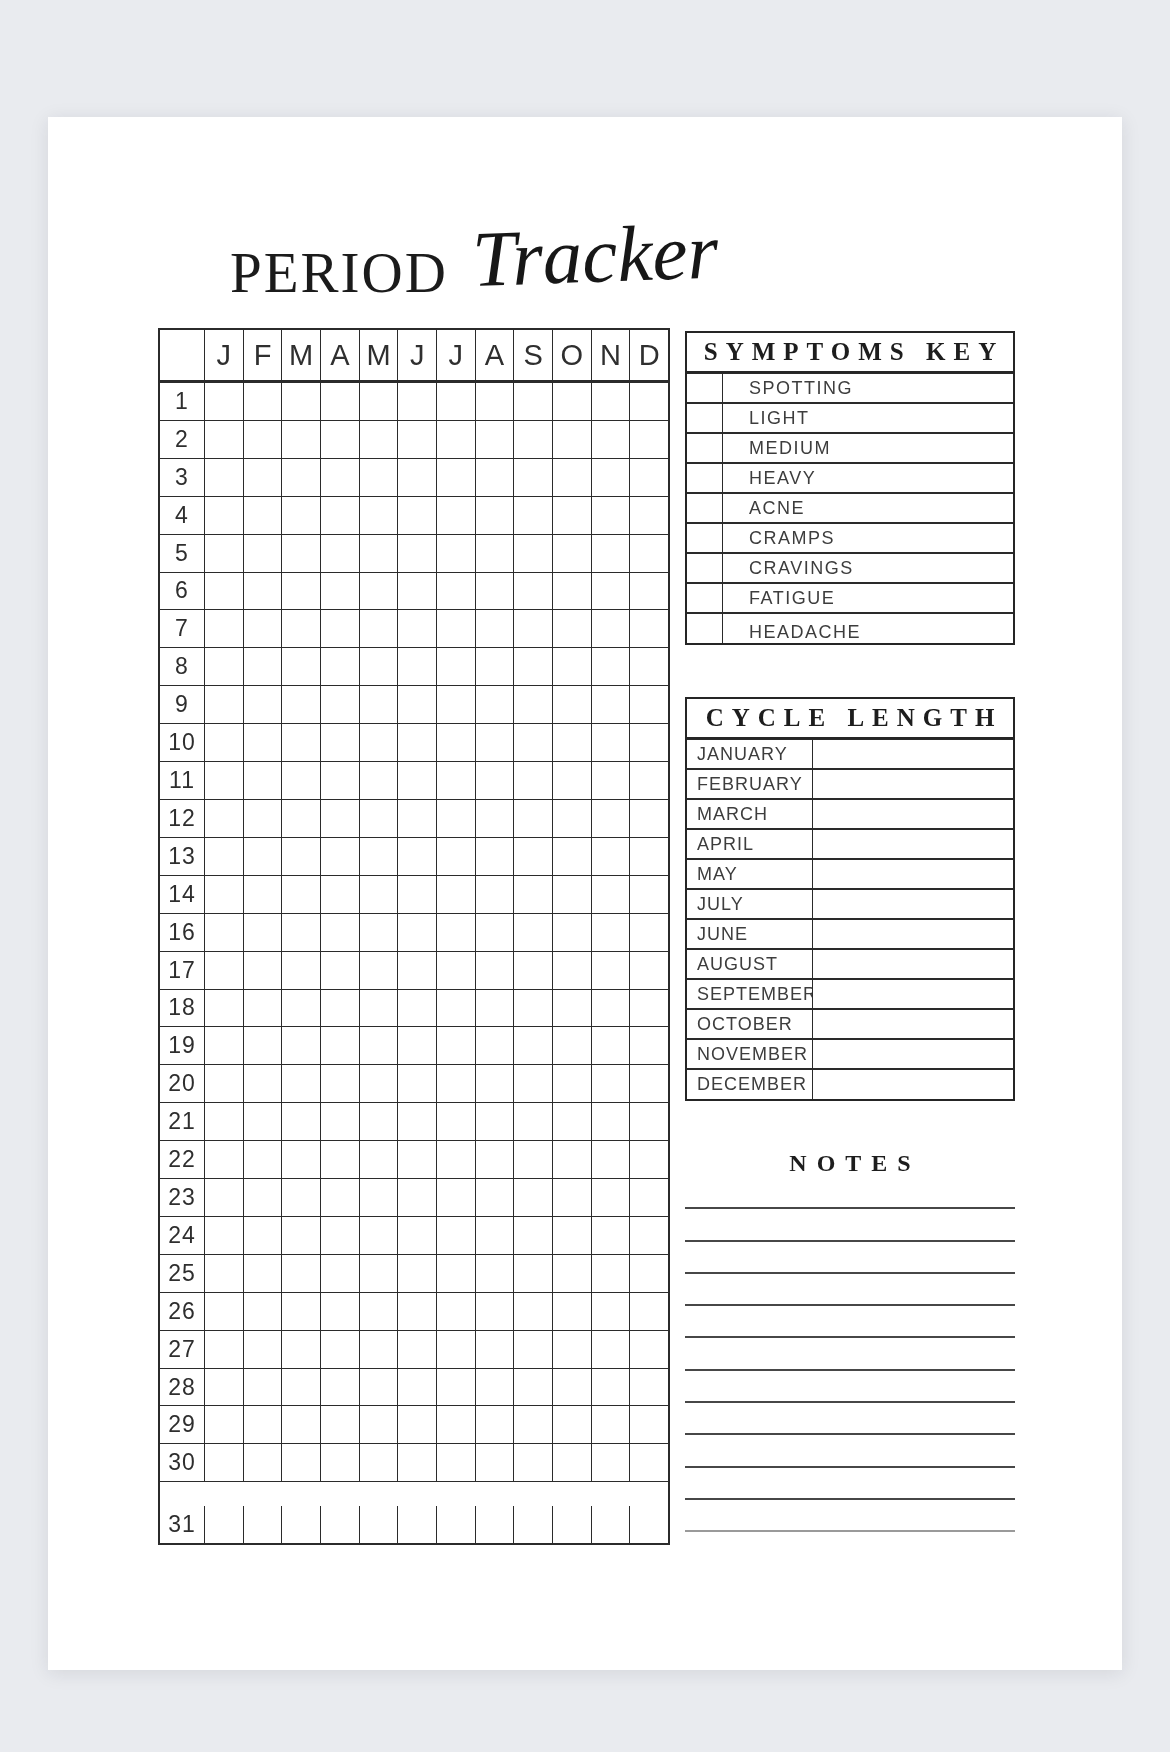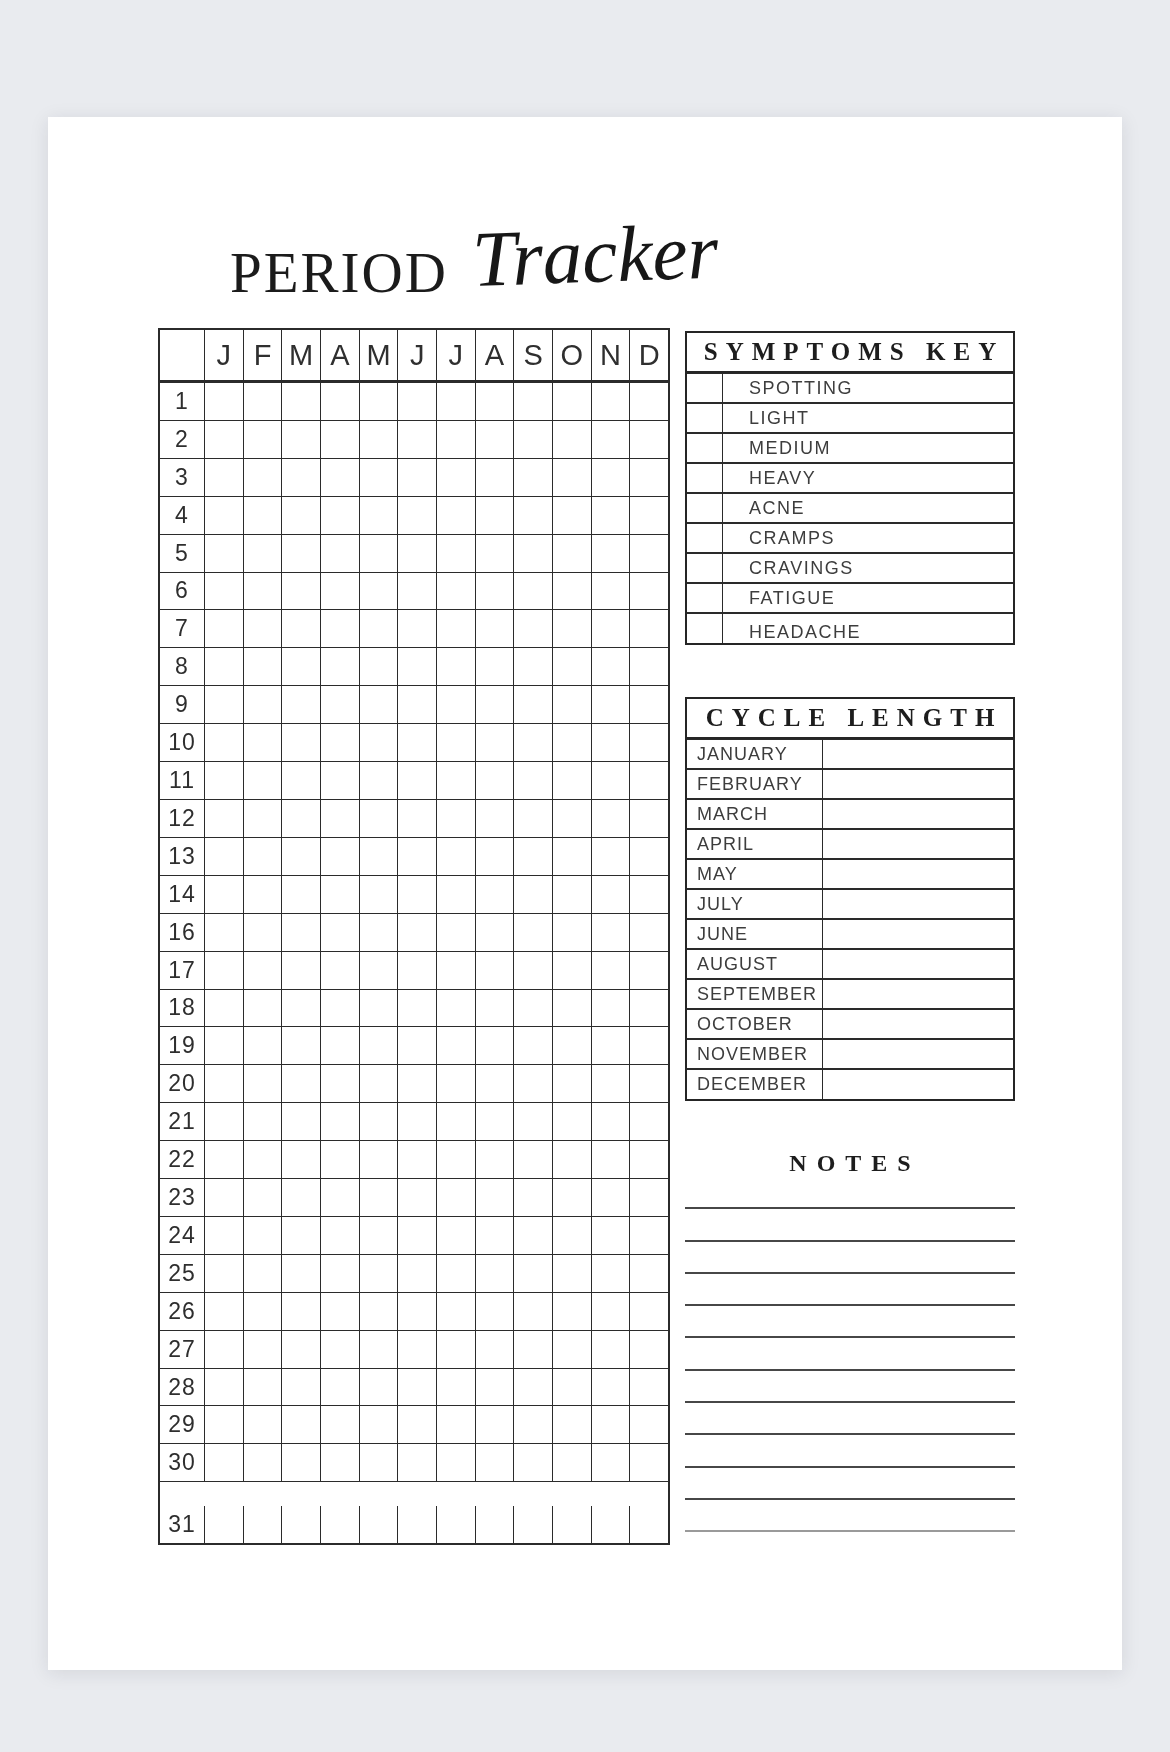--- a/index.html
+++ b/index.html
@@ -68,21 +68,21 @@
     height:30px; margin-top:0; display:flex; align-items:center;
     border-top:1.5px solid #2a2a2a; border-bottom:1.5px solid #2a2a2a;
   }
   .box-row:last-child { border-bottom:none;align-items:flex-end; }
   .key-check { width:36px; flex:none; height:100%; border-right:1.5px solid #2a2a2a; }
   .key-label {
     padding-left:26px; font-size:18px; font-weight:300;
     letter-spacing:1.5px; color:#3d3d3d;
   }
   .cycle-month {
-    width:136px; flex:none; height:100%; border-right:1.5px solid #2a2a2a;
+    width:126px; flex:none; height:100%; border-right:1.5px solid #2a2a2a;
     display:flex; align-items:center; padding-left:10px;
     font-size:18px; font-weight:300; letter-spacing:1px; color:#3d3d3d;
     white-space:nowrap; overflow:hidden;
   }
   .cycle-value { flex:1; height:100%; }
 
   
   .notes-title {
     position:absolute; left:637px; top:1033px; width:330px;
     text-align:center; font-family:"Liberation Serif", serif;

